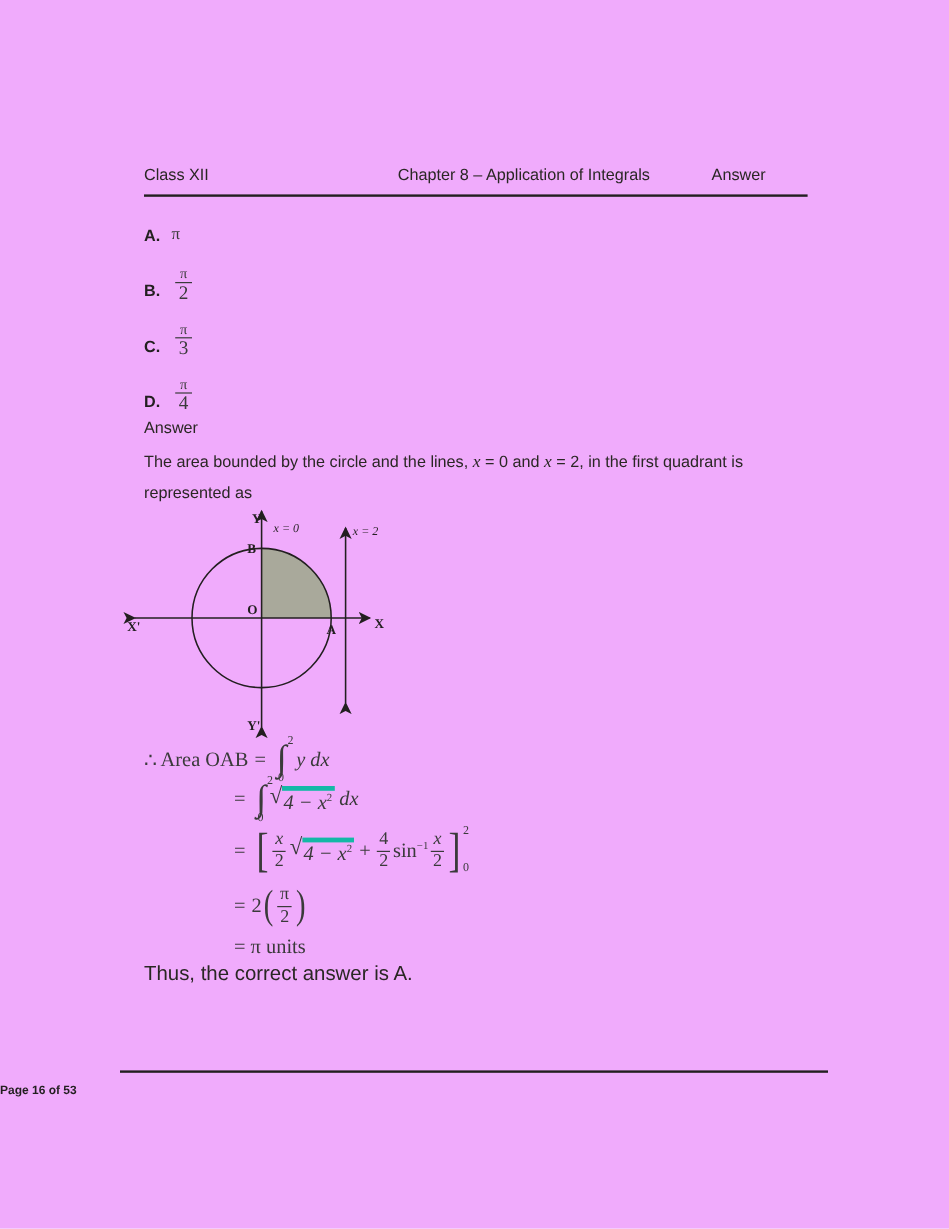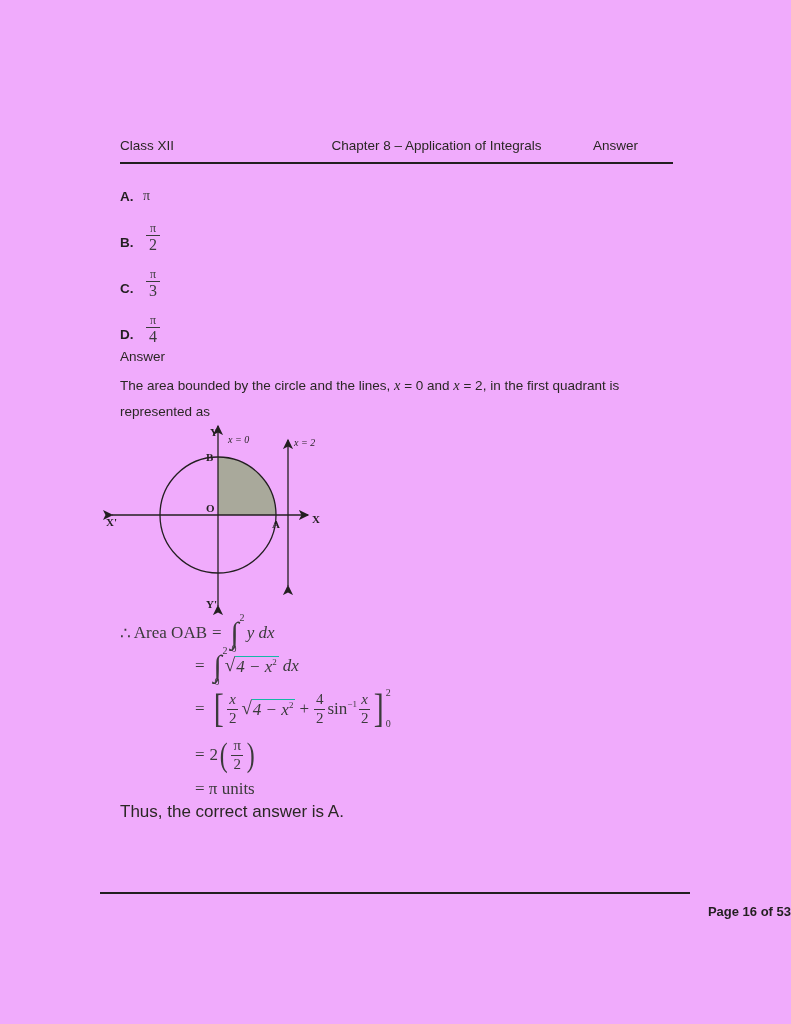--- a/index.html
+++ b/index.html
@@ -182,21 +182,21 @@
   .ital { font-style: italic; }
 
   
   .sqrt {
     display: inline-flex;
     align-items: stretch;
     margin: 0 1px;
   }
   .sqrt .radical { font-size: 19px; line-height: 1; }
   .sqrt .radicand {
-    border-top: 1px solid #14b8a6;
+    border-top: 4px solid #14b8a6;
     padding: 0 2px 0 1px;
     margin-top: 1px;
   }
   sup.exp { font-size: 9px; vertical-align: super; }
 
   
   .ifrac {
     display: inline-block;
     text-align: center;
     vertical-align: middle;
@@ -256,22 +256,22 @@
     top: 892px;
     width: 590px;
     height: 2px;
     background: #231f20;
   }
   .footer-text {
     position: absolute;
     left: 0;
     top: 904px;
     width: 791px;
-    text-align: right;
-    font-size: 13px;
+    text-align: left;
+    font-size: 10px;
     font-weight: bold;
     color: #231f20;
   }
 </style>
 </head>
 <body>
 
 <div class="page">
 
   <div class="header">

